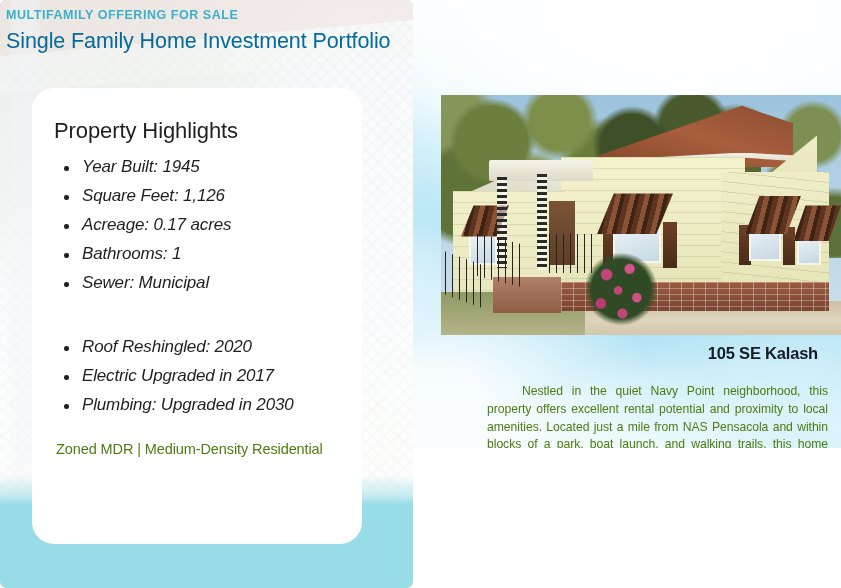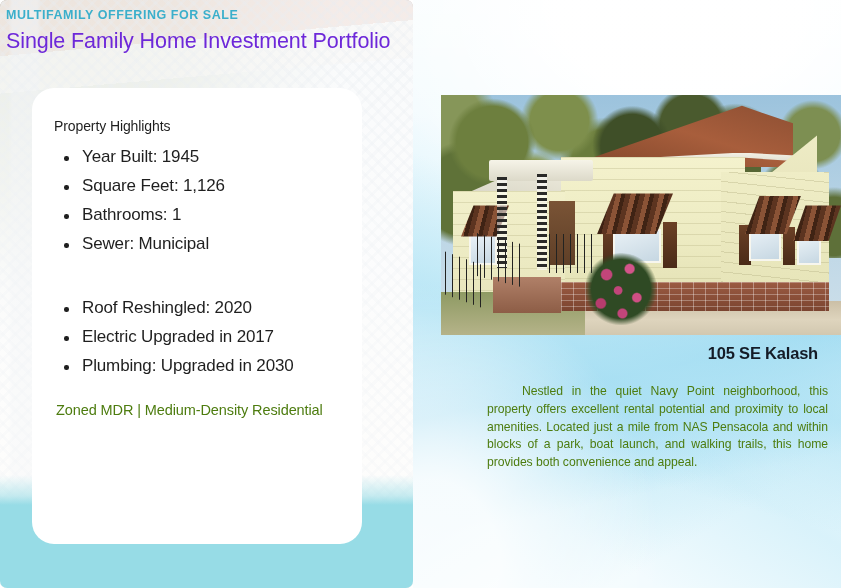--- a/index.html
+++ b/index.html
@@ -47,51 +47,51 @@
     background:linear-gradient(180deg, rgba(151,220,230,0) 0%, rgba(151,220,230,.55) 70%, #97dce6 100%);
   }
 
   .header { position:absolute; left:6px; top:8px; z-index:5; }
   .eyebrow {
     font-size:12.5px; font-weight:700; letter-spacing:.55px;
     color:#3bafcb; white-space:nowrap;
   }
   .title {
     margin-top:7px; font-size:21.5px; font-weight:400;
-    color:#6d28d9; white-space:nowrap; letter-spacing:-.1px;
+    color:#0369a1; white-space:nowrap; letter-spacing:-.1px;
   }
 
   
   .card {
     position:absolute; left:32px; top:88px; width:330px; height:456px;
     background:#ffffff; border-radius:22px; z-index:6;
     padding:30px 26px 0 22px;
   }
   .card h3 {
-    font-size:14px; font-weight:400; color:#1f1f1f;
+    font-size:22px; font-weight:400; color:#1f1f1f;
     letter-spacing:-.1px;
   }
   .bullets { list-style:none; margin:13px 0 0 0; }
   .bullets li {
     position:relative; padding-left:28px; margin-bottom:9px;
-    font-size:17px; color:#1f1f1f; letter-spacing:-.15px;
+    font-size:17px; color:#1f1f1f; letter-spacing:-.15px;font-style:italic;
   }
   .bullets li::before {
     content:""; position:absolute; left:10px; top:9px;
     width:4.5px; height:4.5px; border-radius:50%; background:#1f1f1f;
   }
   .section-gap { height:22px; }
   .zoning {
     margin-top:26px; font-size:14.5px; color:#4d7c0f;
     letter-spacing:-.1px; padding-left:2px;
   }
 
   
   .right-panel {
-    position:relative; width:428px; height:588px; overflow:hidden;
+    position:relative; width:428px; height:448px; overflow:hidden;
     background:#f2fbfe;
   }
   .rays { position:absolute; inset:0; }
   .rays::before {
     content:""; position:absolute; inset:0;
     background:
       linear-gradient(195deg, rgba(255,255,255,0) 38%, rgba(174,226,244,.75) 60%, rgba(255,255,255,0) 76%),
       linear-gradient(168deg, rgba(255,255,255,0) 42%, rgba(150,215,240,.80) 62%, rgba(255,255,255,0) 80%),
       linear-gradient(150deg, rgba(255,255,255,0) 48%, rgba(190,232,246,.70) 66%, rgba(255,255,255,0) 84%),
       linear-gradient(212deg, rgba(255,255,255,0) 44%, rgba(200,236,248,.60) 64%, rgba(255,255,255,0) 82%);
@@ -263,20 +263,21 @@
     <div class="header">
       <div class="eyebrow">MULTIFAMILY OFFERING FOR SALE</div>
       <div class="title">Single Family Home Investment Portfolio</div>
     </div>
 
     <div class="card">
       <h3>Property Highlights</h3>
       <ul class="bullets">
         <li>Year Built: 1945</li>
         <li>Square Feet: 1,126</li>
+        <li>Acreage: 0.17 acres</li>
         <li>Bathrooms: 1</li>
         <li>Sewer: Municipal</li>
       </ul>
 
       <div class="section-gap"></div>
 
       <ul class="bullets">
         <li>Roof Reshingled: 2020</li>
         <li>Electric Upgraded in 2017</li>
         <li>Plumbing: Upgraded in 2030</li>

